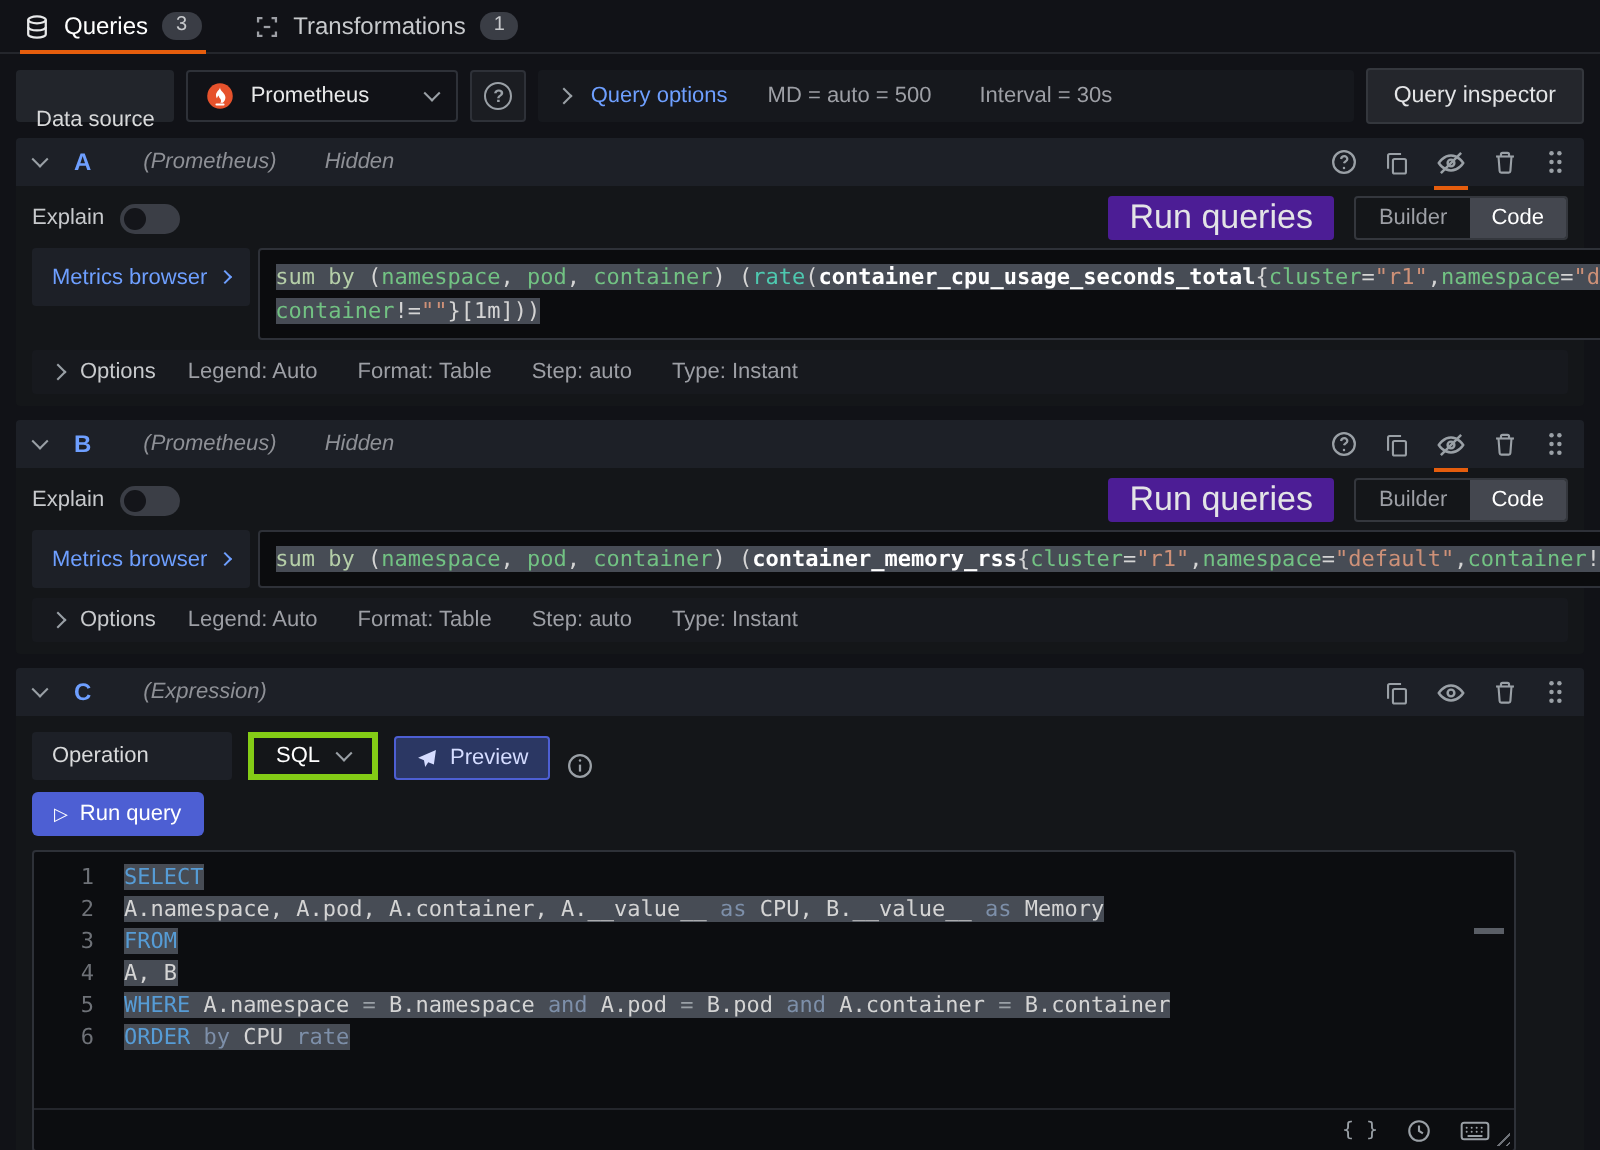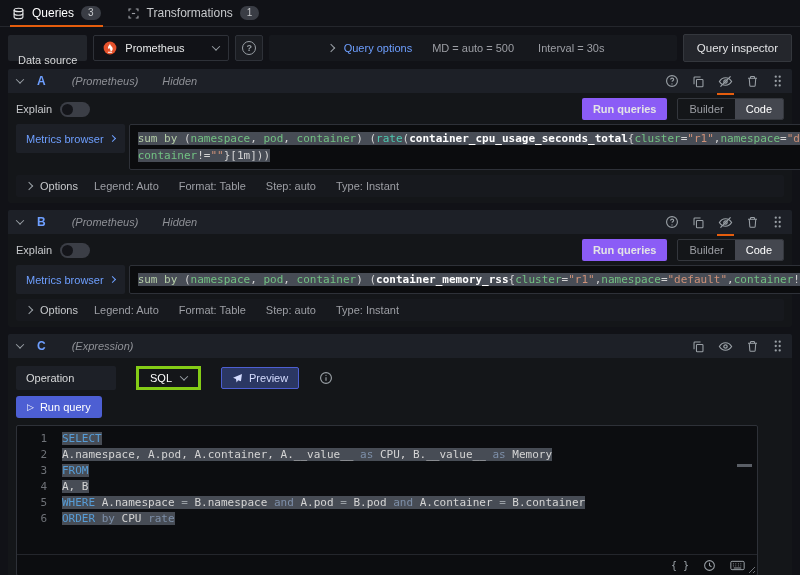--- a/index.html
+++ b/index.html
@@ -27,21 +27,21 @@
   .toolbar { display:flex; align-items:center; gap:6px; margin:7px 8px; height:28px; }
   .ds-label { background:#22252b; color:#d8d9da; font-weight:500; padding:12px 10px;
               height:26px; line-height:26px; border-radius:2px; }
   .ds-picker { display:flex; align-items:center; gap:8px; background:#111217;
                border:1px solid #2e3138; border-radius:2px; height:26px; padding:0 9px;
                width:136px; cursor:pointer; }
   .ds-picker .name { color:#e8e9ea; font-weight:500; flex:1; }
   .icon-btn { width:28px; height:26px; border:1px solid #2e3138; border-radius:2px;
               background:#1b1d22; display:flex; align-items:center; justify-content:center; cursor:pointer; }
   .qoptions { flex:1; background:#16181d; border-radius:2px; height:26px; display:flex;
-              align-items:center; gap:10px; padding:0 10px; cursor:pointer;justify-content:center; }
+              align-items:center; gap:10px; padding:0 10px; cursor:pointer; }
   .qoptions .lbl { color:#6e9fff; font-weight:500; margin-right:10px; }
   .qoptions .summary { color:#9d9fa5; margin-right:14px; }
   .btn-secondary { background:#24262c; border:1px solid #34373d; border-radius:2px;
                    color:#e3e4e6; font-weight:500; font-size:11.5px; height:28px;
                    padding:0 13px; display:flex; align-items:center; gap:6px; cursor:pointer;
                    font-family:"Liberation Sans",sans-serif; }
 
   
   .qcard { margin:0 8px 7px; background:#141619; border-radius:2px; }
   .qheader { height:24px; display:flex; align-items:center; padding:0 9px;
@@ -58,22 +58,22 @@
   .hicon.active::after { content:""; position:absolute; left:-1px; right:-1px; bottom:-6px;
                          height:2px; background:#e55d0d; }
   .qbody { padding:5px 8px 6px; }
 
   .explain-row { display:flex; align-items:center; gap:8px; height:22px; margin-bottom:4px; }
   .explain-lbl { color:#c7c9cc; }
   .toggle { width:30px; height:15px; border-radius:8px; background:#3b3e46; position:relative; cursor:pointer; }
   .toggle .knob { position:absolute; left:2px; top:2px; width:11px; height:11px; border-radius:50%;
                   background:#14151a; }
   .right-controls { margin-left:auto; display:flex; align-items:center; gap:10px; }
-  .btn-run { background:#8b5cf6; border:none; border-radius:2px; color:#e3e4e6; font-weight:700;
-             font-size:11px; height:22px; padding:0 11px; cursor:pointer;
+  .btn-run { background:#4c1d95; border:none; border-radius:2px; color:#e3e4e6; font-weight:400;
+             font-size:17px; height:22px; padding:0 11px; cursor:pointer;
              font-family:"Liberation Sans",sans-serif; }
   .seg-group { display:flex; height:22px; border:1px solid #34373d; border-radius:2px; overflow:hidden; }
   .seg { padding:0 11px; display:flex; align-items:center; color:#9d9fa5; cursor:pointer; }
   .seg.active { background:#44474f; color:#ffffff; font-weight:500; }
 
   .editor-row { display:flex; align-items:flex-start; gap:4px; margin-bottom:5px; }
   .mb-btn { background:#1d2027; color:#6e9fff; font-weight:500; border-radius:2px;
             padding:0 10px; height:29px; display:flex; align-items:center; gap:6px; cursor:pointer; flex:none; }
   .mb-btn .chev { border-color:#6e9fff; width:5px; height:5px; }
   .code-field { flex:1; background:#0b0c0e; border:1px solid #2e3138; border-radius:2px;
@@ -92,21 +92,21 @@
   .tok-lbl { color:#72c283; }
   .tok-fn  { color:#4ec9b0; }
   .tok-mt  { color:#ffffff; font-weight:bold; }
   .tok-str { color:#ce9178; }
   .tok-pl  { color:#d4d4d4; }
   .tok-kwb { color:#569cd6; }
   .tok-kw2 { color:#7d8fa9; }
   .tok-op  { color:#9aa0a6; }
 
   
-  .op-row { display:flex; align-items:center; gap:20px; height:24px; margin:3px 0 6px; }
+  .op-row { display:flex; align-items:flex-end; gap:8px; height:24px; margin:3px 0 6px; }
   .op-label { background:#1d2027; color:#d8d9da; font-weight:500; padding:0 10px; height:24px;
               line-height:24px; border-radius:2px; width:100px; }
   .sql-select { display:flex; align-items:center; gap:9px; border:3px solid #84cc16; border-radius:0;
                 height:24px; padding:0 11px; color:#ffffff; font-weight:500; cursor:pointer; }
   .preview-btn { display:flex; align-items:center; gap:6px; background:#2b3763;
                  border:1px solid #4d5fd3; border-radius:2px; height:22px; padding:0 10px;
                  color:#d5dcff; font-weight:500; cursor:pointer; }
   .btn-primary { background:#4d5fd3; border:none; border-radius:3px; color:#ffffff; font-weight:500;
                  font-size:11px; height:22px; padding:0 11px; display:flex; align-items:center;
                  gap:6px; cursor:pointer; font-family:"Liberation Sans",sans-serif; margin-bottom:7px; }

